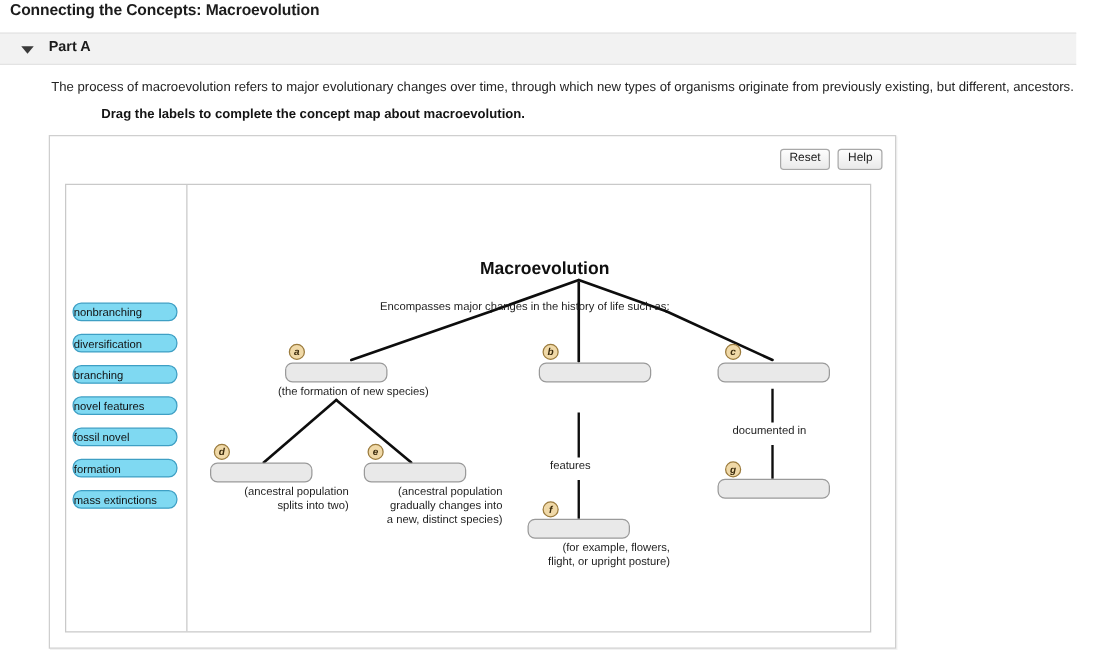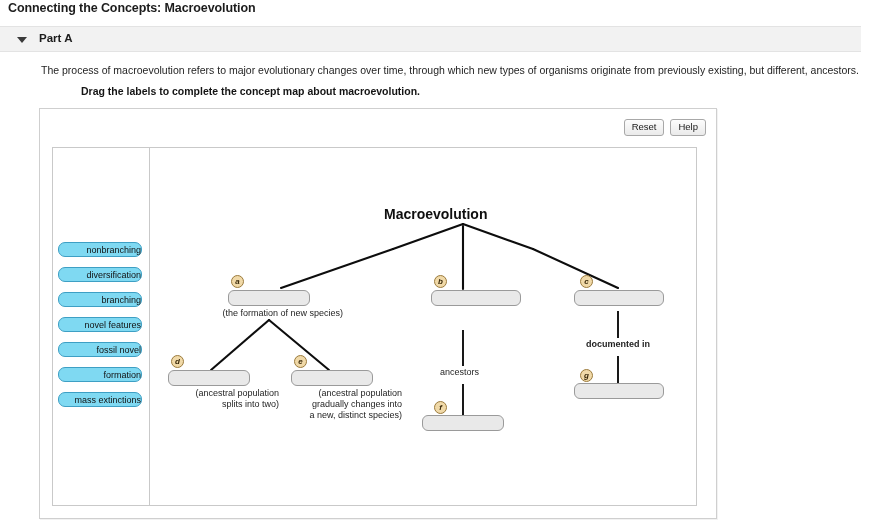--- a/index.html
+++ b/index.html
@@ -119,21 +119,21 @@
   }
   .drag-label {
     width: 84px;
     height: 15px;
     margin-bottom: 10px;
     background: #7fd9f2;
     border: 1px solid #3e9fc4;
     border-radius: 7px;
     font-size: 9px;
     color: #111111;
-    text-align: right;
+    text-align: left;
     line-height: 15px;
     cursor: move;
     box-sizing: border-box;
   }
 
   
   .connectors {
     position: absolute;
     left: 0; top: 0;
     width: 645px; height: 359px;
@@ -243,20 +243,21 @@
 
         <line x1="410" y1="182" x2="410" y2="218"></line>
         <line x1="410" y1="236" x2="410" y2="267"></line>
 
         <line x1="565" y1="163" x2="565" y2="190"></line>
         <line x1="565" y1="208" x2="565" y2="235"></line>
       </g>
     </svg>
 
     <div class="node-title" style="left:331px; top:58px;">Macroevolution</div>
+    <div class="link-text" style="left:251px; top:92px;">Encompasses major changes in the history of life such as:</div>
 
     <div class="marker" style="left:178px; top:127px;">a</div>
     <div class="dropzone" style="left:175px; top:142px;"></div>
     <div class="node-text" style="left:140px; top:160px; width:150px;">(the formation of new species)</div>
 
     <div class="marker" style="left:381px; top:127px;">b</div>
     <div class="dropzone wide" style="left:378px; top:142px;"></div>
 
     <div class="marker" style="left:527px; top:127px;">c</div>
     <div class="dropzone wide" style="left:521px; top:142px;"></div>
@@ -265,24 +266,26 @@
     <div class="dropzone" style="left:115px; top:222px;"></div>
     <div class="node-text" style="left:86px; top:240px; width:140px;">(ancestral population
 splits into two)</div>
 
     <div class="marker" style="left:241px; top:207px;">e</div>
     <div class="dropzone" style="left:238px; top:222px;"></div>
     <div class="node-text" style="left:209px; top:240px; width:140px;">(ancestral population
 gradually changes into
 a new, distinct species)</div>
 
-    <div class="link-text" style="left:387px; top:219px;">ancestors</div>
+    <div class="link-text" style="left:387px; top:219px;">features</div>
 
     <div class="marker" style="left:381px; top:253px;">f</div>
     <div class="dropzone" style="left:369px; top:267px;"></div>
-
-    <div class="link-text" style="left:533px; top:191px;font-weight:bold;">documented in</div>
+    <div class="node-text" style="left:337px; top:285px; width:146px;">(for example, flowers,
+flight, or upright posture)</div>
+
+    <div class="link-text" style="left:533px; top:191px;">documented in</div>
 
     <div class="marker" style="left:527px; top:221px;">g</div>
     <div class="dropzone wide" style="left:521px; top:235px;"></div>
 
   </div>
 </div>
 
 </body></html>

